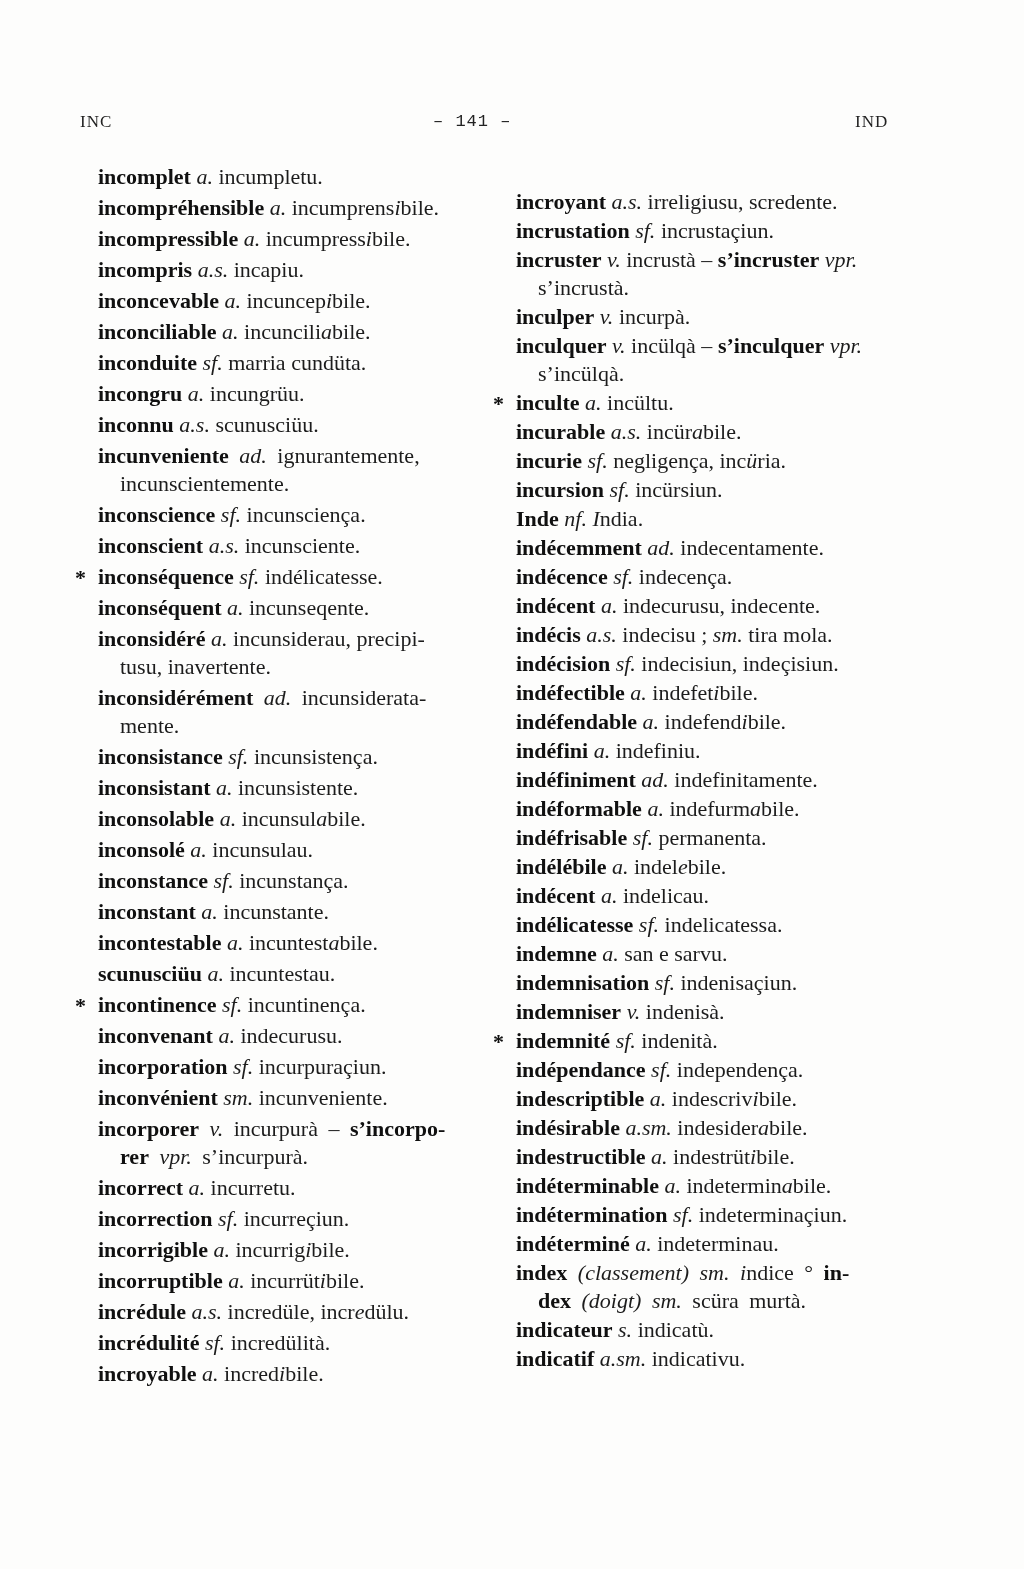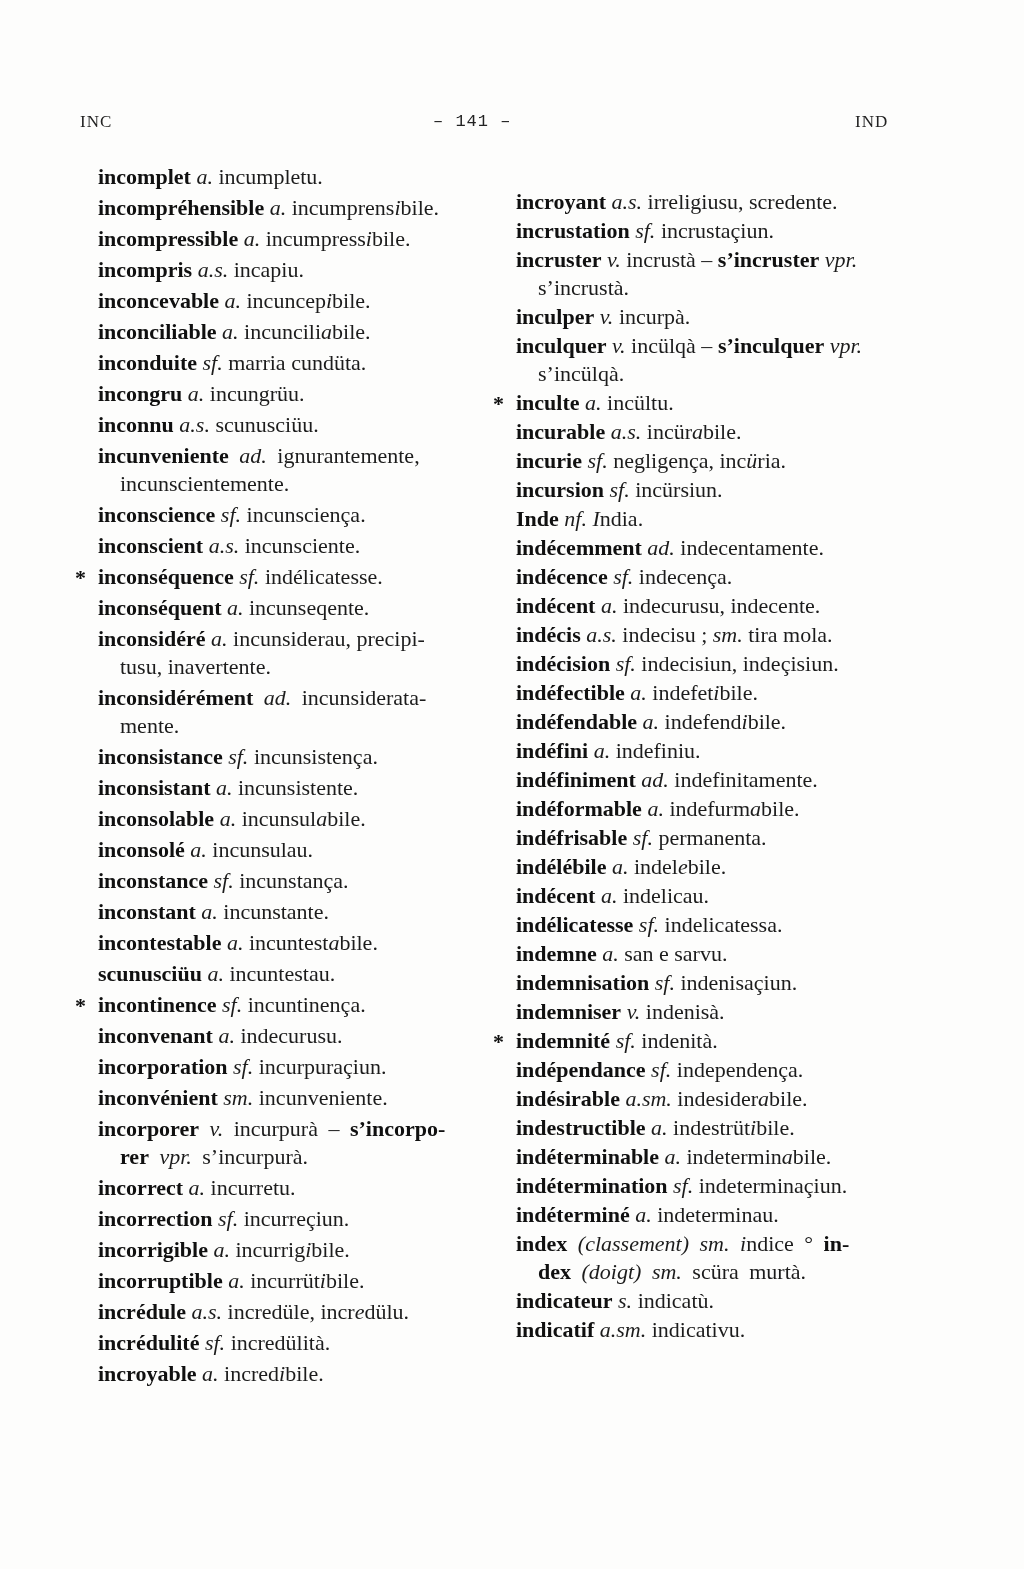--- a/index.html
+++ b/index.html
@@ -114,20 +114,21 @@
         <div class="entry"><span class="hw">indéformable</span><span class="it"> a.</span><span> indefurm</span><span class="it">a</span><span>bile.</span></div>
         <div class="entry"><span class="hw">indéfrisable</span><span class="it"> sf.</span><span> permanenta.</span></div>
         <div class="entry"><span class="hw">indélébile</span><span class="it"> a.</span><span> indel</span><span class="it">e</span><span>bile.</span></div>
         <div class="entry"><span class="hw">indécent</span><span class="it"> a.</span><span> indelicau.</span></div>
         <div class="entry"><span class="hw">indélicatesse</span><span class="it"> sf.</span><span> indelicatessa.</span></div>
         <div class="entry"><span class="hw">indemne</span><span class="it"> a.</span><span> san e sarvu.</span></div>
         <div class="entry"><span class="hw">indemnisation</span><span class="it"> sf.</span><span> indenisaçiun.</span></div>
         <div class="entry"><span class="hw">indemniser</span><span class="it"> v.</span><span> indenisà.</span></div>
         <div class="entry"><span class="star">*</span><span class="hw">indemnité</span><span class="it"> sf.</span><span> indenità.</span></div>
         <div class="entry"><span class="hw">indépendance</span><span class="it"> sf.</span><span> independença.</span></div>
+        <div class="entry"><span class="hw">indescriptible</span><span class="it"> a.</span><span> indescriv</span><span class="it">i</span><span>bile.</span></div>
         <div class="entry"><span class="hw">indésirable</span><span class="it"> a.sm.</span><span> indesider</span><span class="it">a</span><span>bile.</span></div>
         <div class="entry"><span class="hw">indestructible</span><span class="it"> a.</span><span> indestrüt</span><span class="it">i</span><span>bile.</span></div>
         <div class="entry"><span class="hw">indéterminable</span><span class="it"> a.</span><span> indetermin</span><span class="it">a</span><span>bile.</span></div>
         <div class="entry"><span class="hw">indétermination</span><span class="it"> sf.</span><span> indeterminaçiun.</span></div>
         <div class="entry"><span class="hw">indéterminé</span><span class="it"> a.</span><span> indeterminau.</span></div>
         <div class="entry spread"><span class="hw">index</span><span> </span><span class="it">(classement) sm.</span><span> </span><span class="it">i</span><span>ndice ° </span><span class="hw">in-</span><br><span class="hw">dex</span><span> </span><span class="it">(doigt) sm.</span><span> scüra murtà.</span></div>
         <div class="entry"><span class="hw">indicateur</span><span class="it"> s.</span><span> indicatù.</span></div>
         <div class="entry"><span class="hw">indicatif</span><span class="it"> a.sm.</span><span> indicativu.</span></div>
       </div>
   </div>

